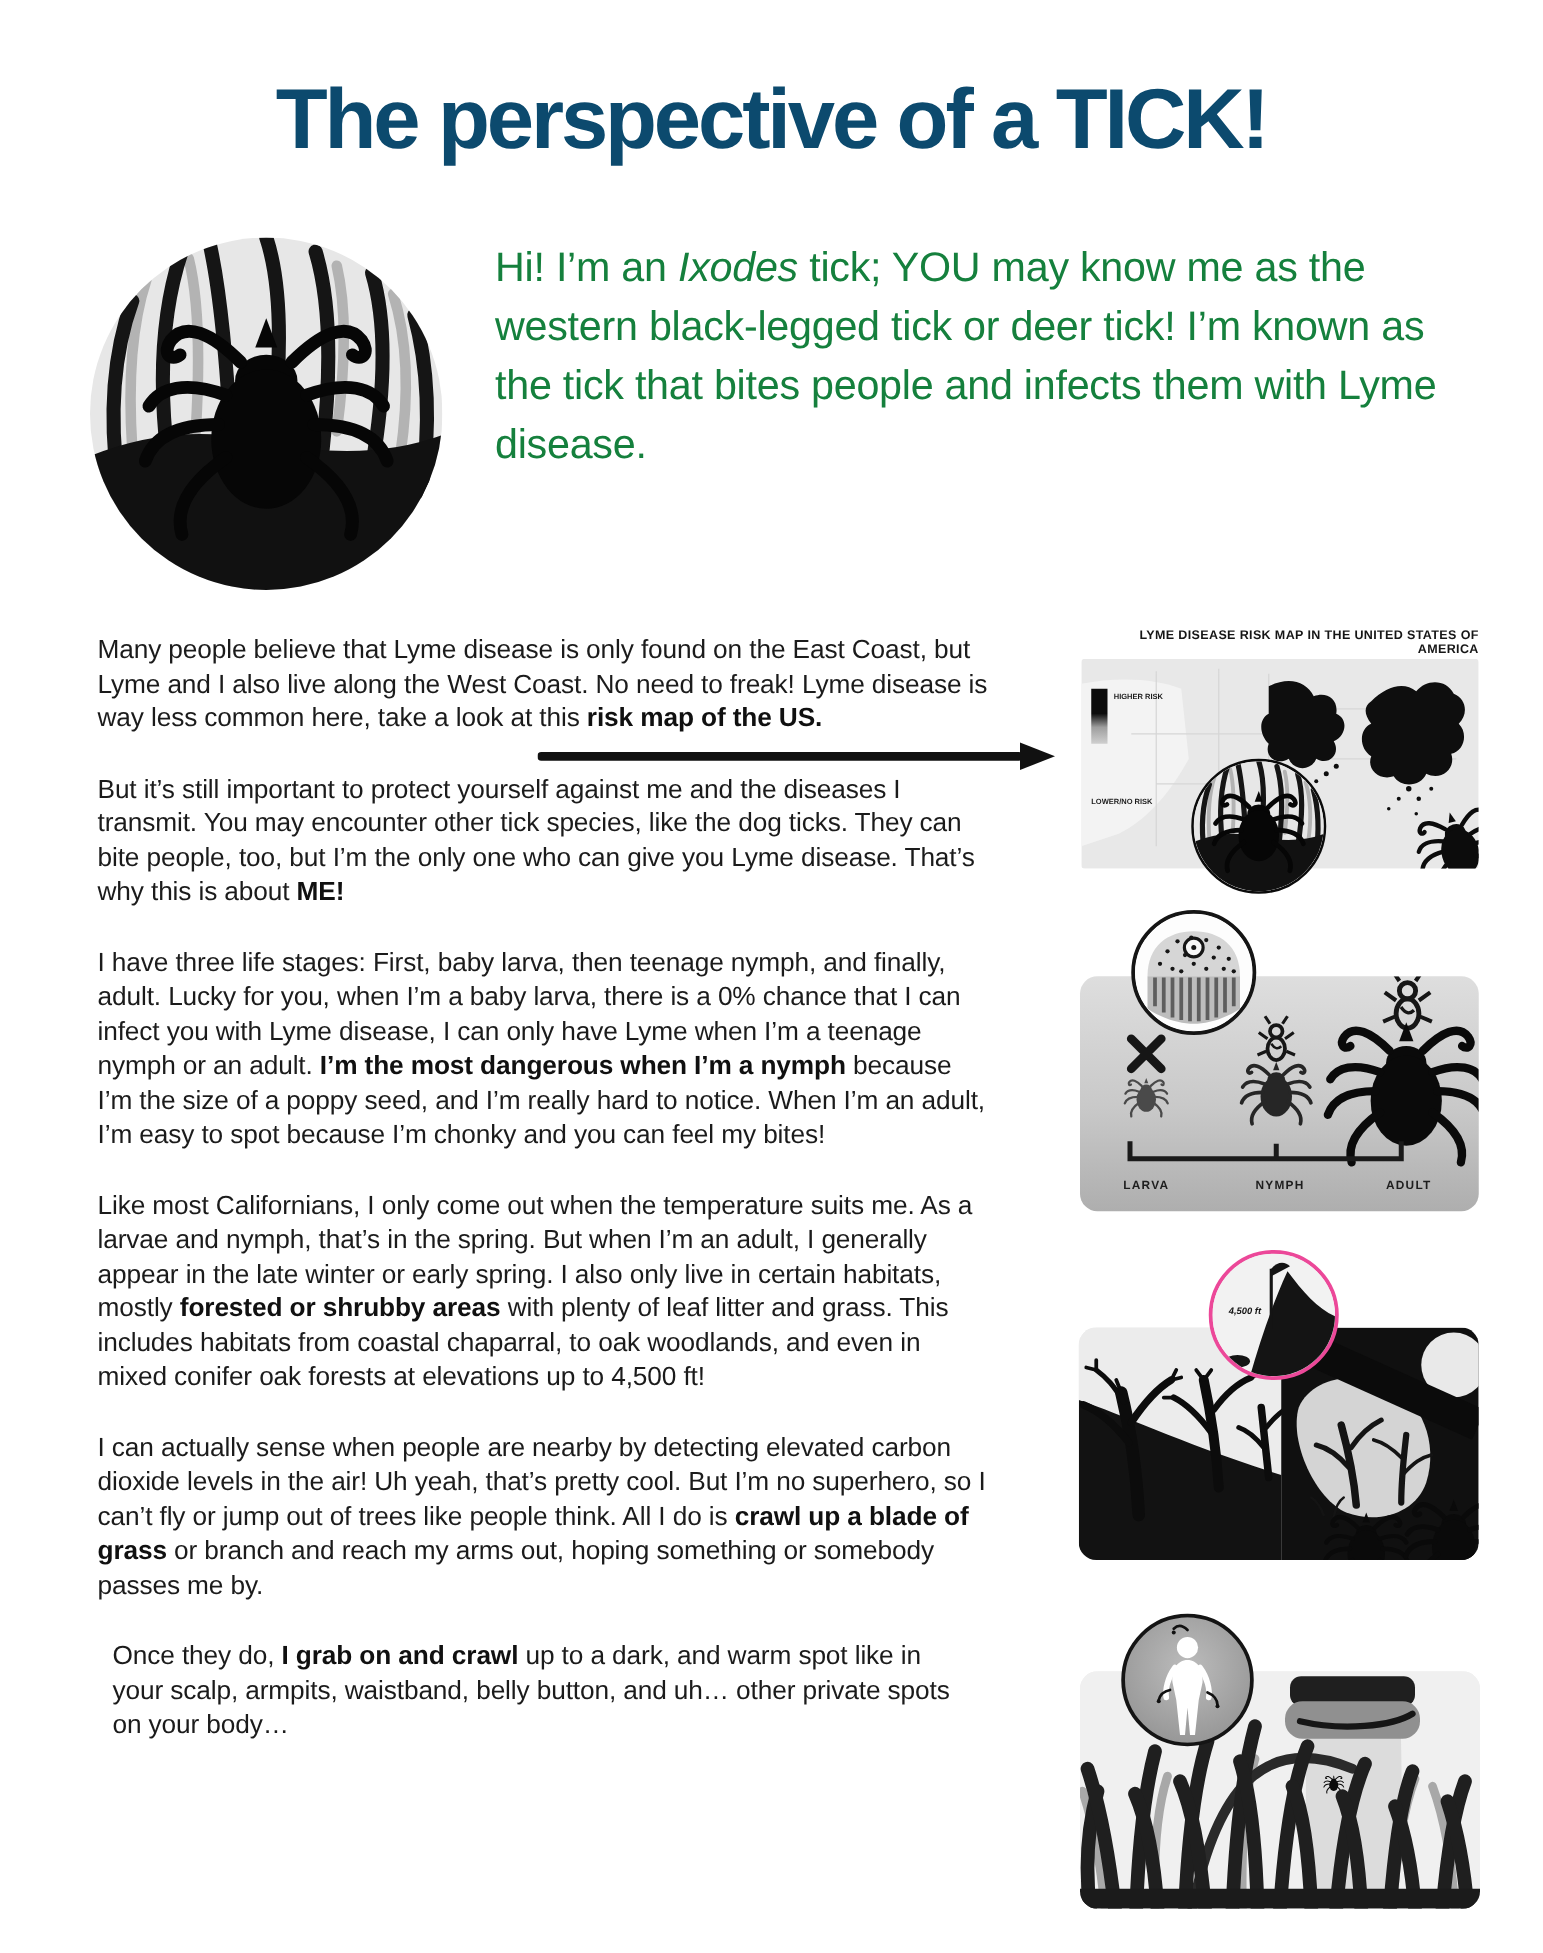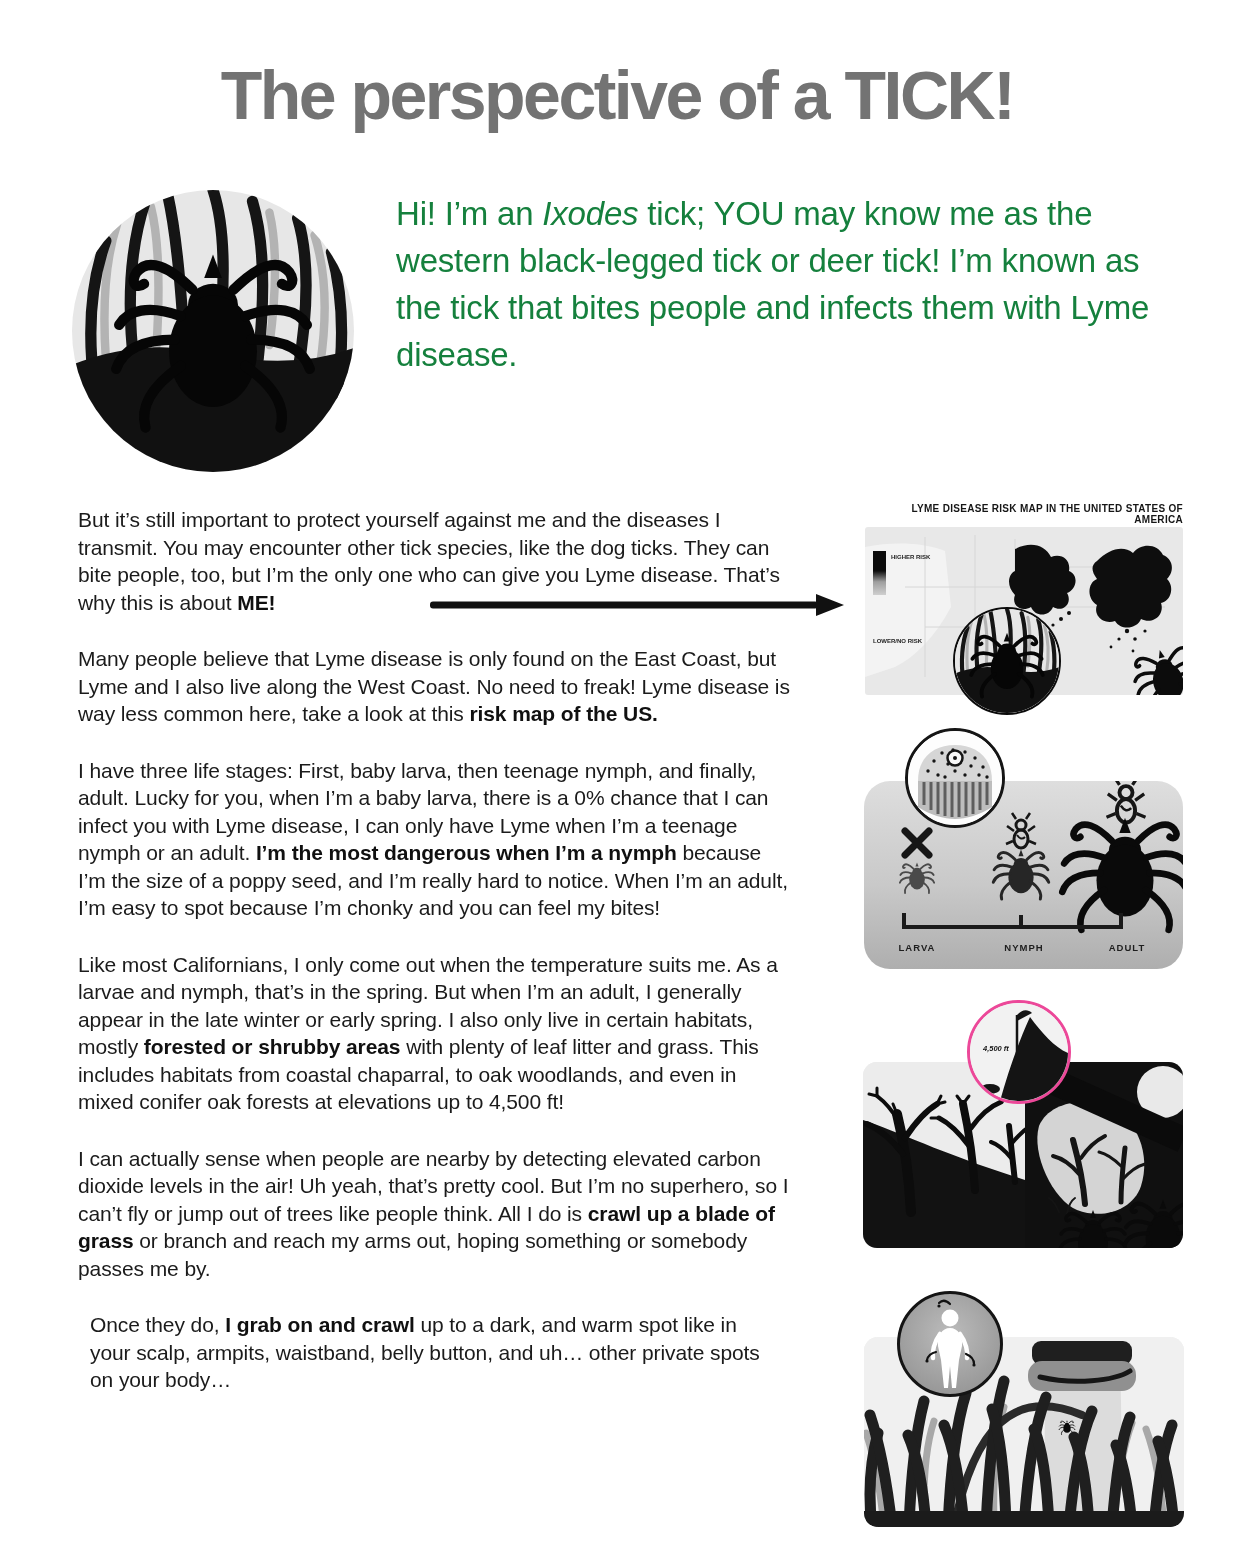--- a/index.html
+++ b/index.html
@@ -1,21 +1,21 @@
 <!DOCTYPE html>
 <html><head>
 <meta charset="utf-8">
 <style>
   html,body{margin:0;padding:0;background:#fff;}
   #page{position:relative;width:1234px;height:1562px;background:#ffffff;overflow:hidden;
         font-family:"Liberation Sans","DejaVu Sans",sans-serif;color:#1b1b1b;}
   text{font-family:"Liberation Sans","DejaVu Sans",sans-serif;}
 
   .page-title{position:absolute;left:0;top:56px;width:100%;text-align:center;
-    font-size:68px;font-weight:900;letter-spacing:-2.5px;color:#737373;}
+    font-size:68px;font-weight:900;letter-spacing:-2.5px;color:#0c4a6e;}
 
   .circle{position:absolute;border-radius:50%;overflow:hidden;}
   .hero-circle{left:72px;top:190px;width:282px;height:282px;}
   .hero-circle svg,.circle svg{display:block;width:100%;height:100%;}
 
   .intro{position:absolute;left:396px;top:190px;width:762px;
     font-size:33px;line-height:47px;color:#15803d;letter-spacing:-0.2px;}
   .intro i{font-style:italic;}
 
   .col-left{position:absolute;left:78px;top:506px;width:712px;
@@ -24,21 +24,21 @@
   .col-left p:last-child{margin:12px;}
   .col-left b{font-weight:800;color:#101010;}
 
   .map-arrow{position:absolute;left:430px;top:593px;width:415px;height:24px;}
 
   .map-title{position:absolute;left:865px;top:503px;width:318px;text-align:right;
     font-size:10px;font-weight:800;letter-spacing:0.3px;color:#161616;}
   .risk-map{position:absolute;left:865px;top:527px;width:318px;height:168px;overflow:hidden;border-radius:3px;}
   .map-inset{left:953px;top:607px;width:104px;height:104px;border:2px solid #0b0b0b;z-index:3;}
 
-  .life-panel{position:absolute;left:864px;top:781px;width:319px;height:188px;border-radius:26px;
+  .life-panel{position:absolute;left:864px;top:781px;width:319px;height:188px;border-radius:14px;
     background:linear-gradient(180deg,#dedede 0%,#c9c9c9 55%,#aeaeae 100%);overflow:hidden;}
   .cupcake-circle{left:905px;top:728px;width:94px;height:94px;border:3px solid #151515;background:#fdfdfd;z-index:3;}
 
   .habitat-panel{position:absolute;left:863px;top:1062px;width:320px;height:186px;border-radius:14px;overflow:hidden;background:#ececec;}
   .habitat-circle{left:967px;top:1000px;width:98px;height:98px;border:3px solid #ec4899;background:#f2f2f2;z-index:3;}
 
   .grass-panel{position:absolute;left:864px;top:1337px;width:320px;height:190px;border-radius:14px;overflow:hidden;background:#f0f0f0;}
   .person-circle{left:897px;top:1291px;width:100px;height:100px;border:3px solid #141414;
     background:radial-gradient(circle at 50% 40%,#bcbcbc 0%,#8d8d8d 100%);z-index:3;}
 </style>
@@ -99,22 +99,22 @@
     <svg viewBox="0 0 100 100">
       <use href="#tickgrass" xlink:href="#tickgrass"></use>
     </svg>
   </div>
 
   <div class="intro">
     <span>Hi! I’m an </span><i>Ixodes</i><span> tick; YOU may know me as the western black-legged tick or deer tick! I’m known as the tick that bites people and infects them with Lyme disease.</span>
   </div>
 
   <div class="col-left">
+    <p><span>Many people believe that Lyme disease is only found on the East Coast, but Lyme and I also live along the West Coast. No need to freak! Lyme disease is way less common here, take a look at this </span><b>risk map of the US.</b></p>
     <p><span>But it’s still important to protect yourself against me and the diseases I transmit. You may encounter other tick species, like the dog ticks. They can bite people, too, but I’m the only one who can give you Lyme disease. That’s why this is about </span><b>ME!</b></p>
-    <p><span>Many people believe that Lyme disease is only found on the East Coast, but Lyme and I also live along the West Coast. No need to freak! Lyme disease is way less common here, take a look at this </span><b>risk map of the US.</b></p>
     <p><span>I have three life stages: First, baby larva, then teenage nymph, and finally, adult. Lucky for you, when I’m a baby larva, there is a 0% chance that I can infect you with Lyme disease, I can only have Lyme when I’m a teenage nymph or an adult. </span><b>I’m the most dangerous when I’m a nymph</b><span> because I’m the size of a poppy seed, and I’m really hard to notice. When I’m an adult, I’m easy to spot because I’m chonky and you can feel my bites!</span></p>
     <p><span>Like most Californians, I only come out when the temperature suits me. As a larvae and nymph, that’s in the spring. But when I’m an adult, I generally appear in the late winter or early spring. I also only live in certain habitats, mostly </span><b>forested or shrubby areas</b><span> with plenty of leaf litter and grass. This includes habitats from coastal chaparral, to oak woodlands, and even in mixed conifer oak forests at elevations up to 4,500 ft!</span></p>
     <p><span>I can actually sense when people are nearby by detecting elevated carbon dioxide levels in the air! Uh yeah, that’s pretty cool. But I’m no superhero, so I can’t fly or jump out of trees like people think. All I do is </span><b>crawl up a blade of grass</b><span> or branch and reach my arms out, hoping something or somebody passes me by.</span></p>
     <p><span>Once they do, </span><b>I grab on and crawl</b><span> up to a dark, and warm spot like in your scalp, armpits, waistband, belly button, and uh… other private spots on your body…</span></p>
   </div>
 
   <svg class="map-arrow" viewBox="0 0 415 24">
     <rect x="0" y="8.5" width="388" height="7" rx="3" fill="#111"></rect>
     <path d="M386,1 L414,12 L386,23 Z" fill="#111"></path>
   </svg>

